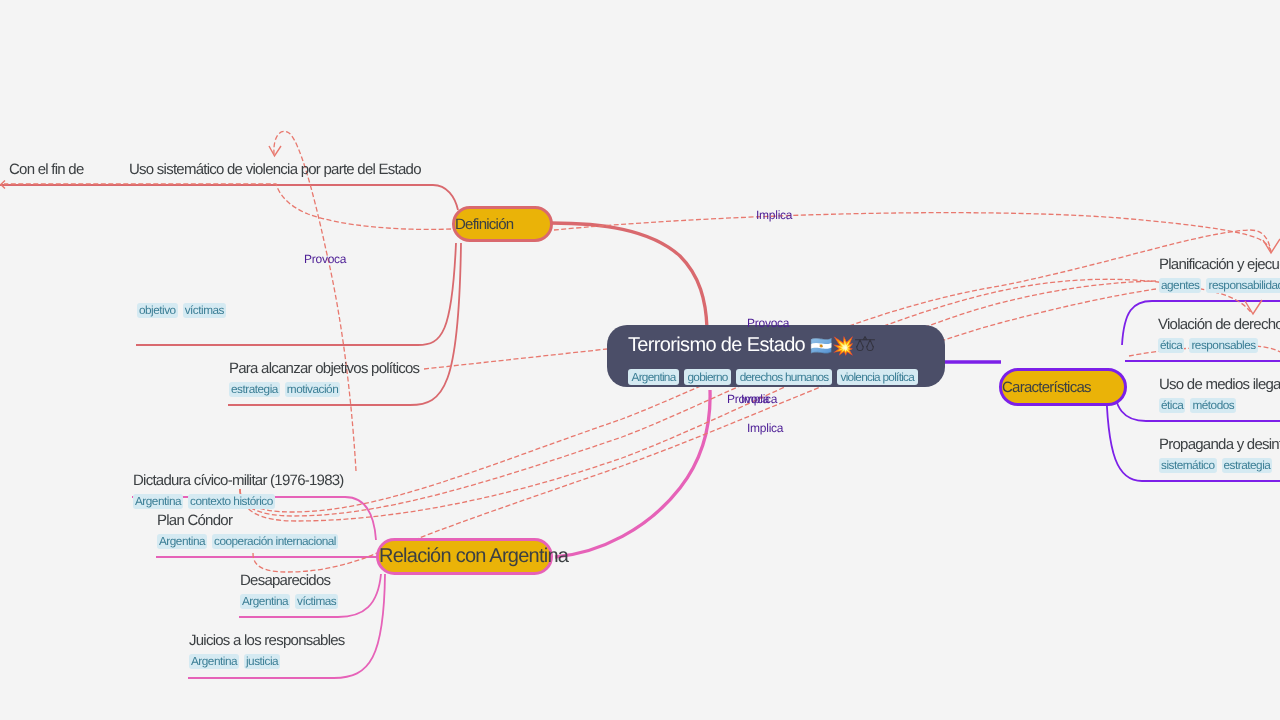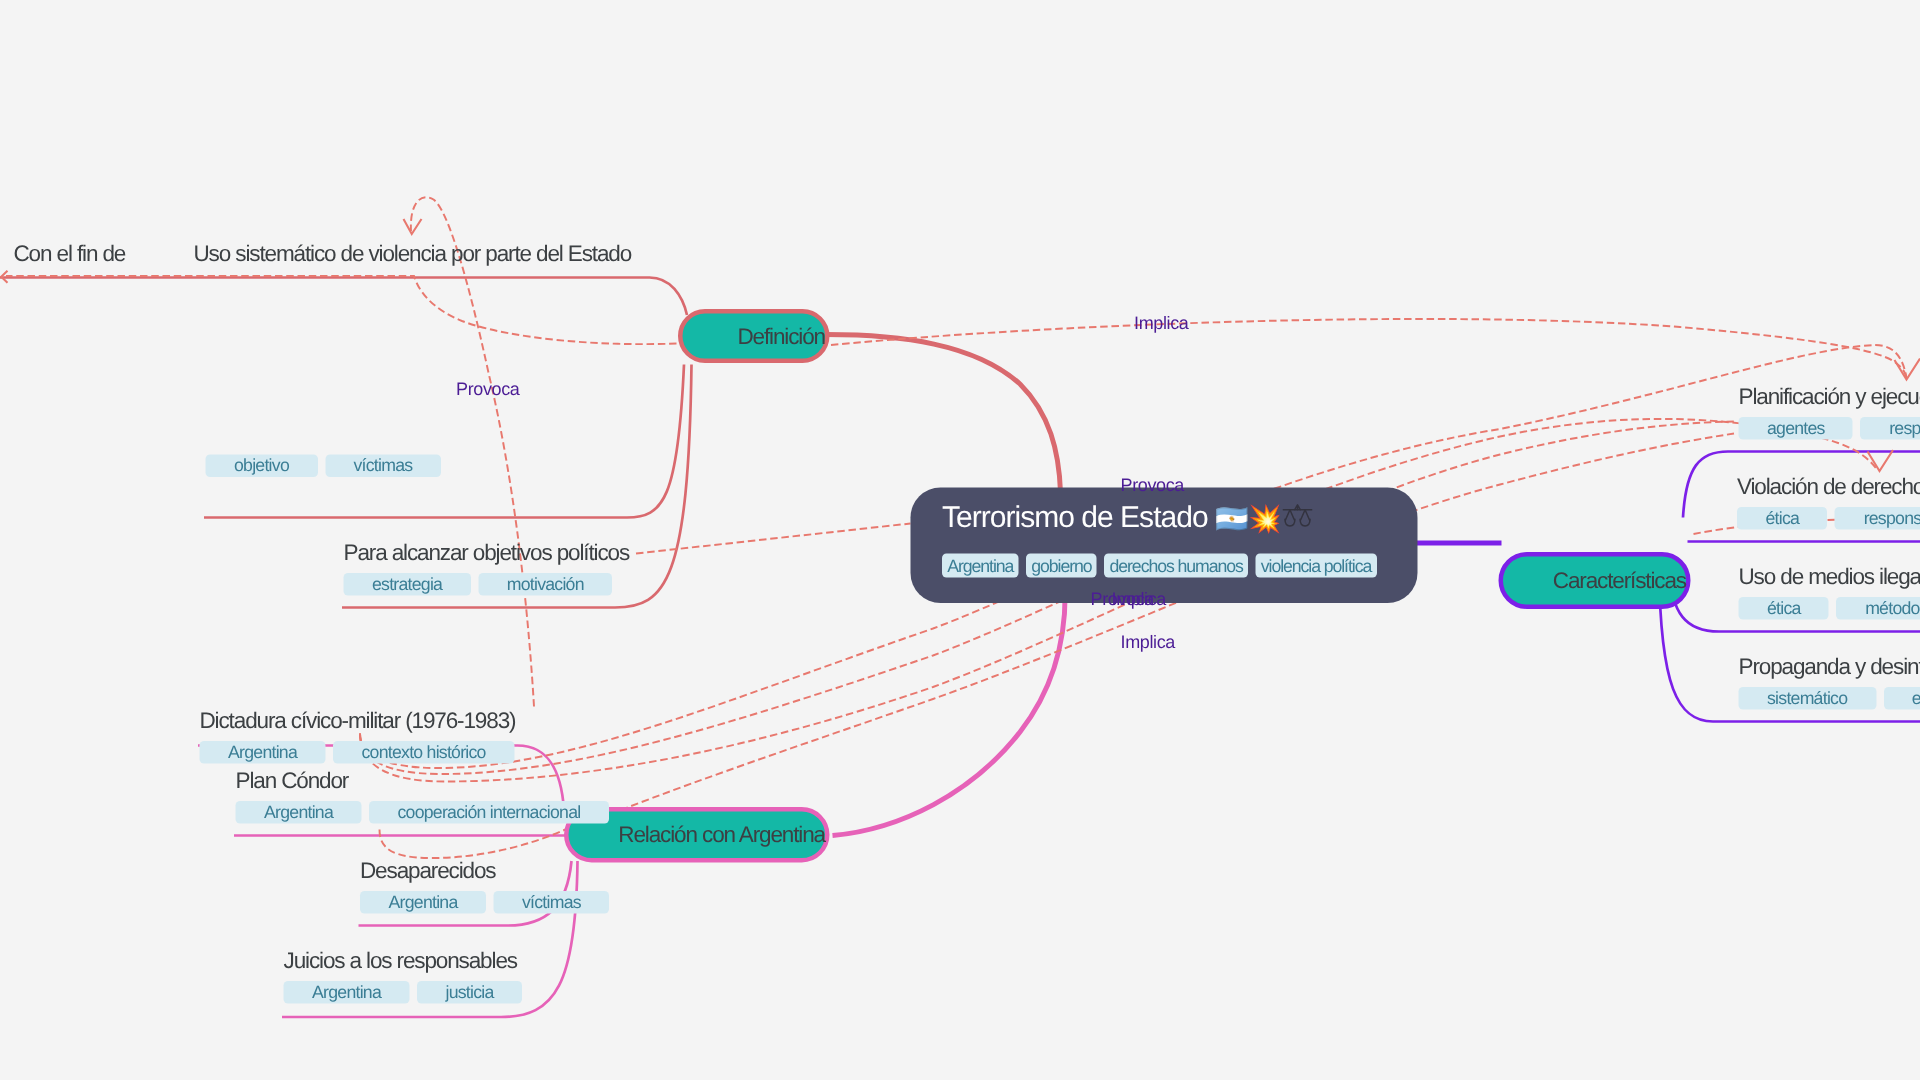--- a/index.html
+++ b/index.html
@@ -4,49 +4,49 @@
 <style>
   html,body{margin:0;padding:0;}
   body{width:1280px;height:720px;overflow:hidden;background:#f4f4f4;
        font-family:"Liberation Sans","DejaVu Sans",sans-serif;
        -webkit-font-smoothing:antialiased;
        text-rendering:geometricPrecision;}
   #canvas{position:relative;width:1280px;height:720px;background:#f4f4f4;overflow:hidden;}
   svg.layer{position:absolute;left:0;top:0;width:1280px;height:720px;}
 
   
-  #central{position:absolute;left:607px;top:325px;width:338px;height:77px;
+  #central{position:absolute;left:607px;top:325px;width:338px;height:62px;
     border-radius:20px;background:#4b4e68;box-sizing:border-box;}
   #central .ctitle{position:absolute;left:21px;top:6px;font-size:20px;color:#fefefe;
      white-space:nowrap;line-height:28px;font-weight:400;letter-spacing:-0.65px;}
   #central .ctitle .emo{font-size:18px;letter-spacing:0;vertical-align:-1px;}
   #central .ctitle .emo-scales{display:inline-block;width:20px;height:20px;vertical-align:-4px;overflow:hidden;}
   #central .ctitle .emo-scales svg{display:block;width:22px;height:22px;margin-left:-1px;margin-top:-3px;}
   #central .ctags{position:absolute;left:21px;top:44px;display:flex;gap:5px;}
   #central .ctag{background:#d5eaf2;color:#3b7e95;font-size:11.8px;letter-spacing:-0.72px;
      padding:0 3.5px;border-radius:3px;white-space:nowrap;line-height:16px;height:16px;}
 
   
-  .pill{position:absolute;background:#14b8a6;border-style:solid;border-radius:19px;
-        display:flex;align-items:center;justify-content:flex-end;box-sizing:border-box;
+  .pill{position:absolute;background:#eab308;border-style:solid;border-radius:19px;
+        display:flex;align-items:center;justify-content:flex-start;box-sizing:border-box;
         color:#3c4043;white-space:nowrap;letter-spacing:-0.75px;}
 
   
   .leaf{position:absolute;}
   .leaf .ltext{font-size:15px;color:#3c4043;white-space:nowrap;line-height:19px;letter-spacing:-0.75px;}
   .leaf .ltags{display:flex;gap:5px;margin-top:4px;}
   .leaf .ltag{background:#d5eaf2;color:#3b7e95;font-size:11.8px;letter-spacing:-0.5px;
-     padding:0 19px;border-radius:3px;white-space:nowrap;line-height:15px;height:15px;}
+     padding:0 2px;border-radius:3px;white-space:nowrap;line-height:15px;height:15px;}
 
   .rlabel{position:absolute;font-size:12px;color:#4c1d95;white-space:nowrap;
      line-height:14px;letter-spacing:-0.25px;}
 
   
   #pill-def{left:452px;top:206px;width:101px;height:36px;border-width:3px;border-color:#d9696e;font-size:15px;}
-  #pill-rel{left:376px;top:538px;width:177px;height:37px;border-width:3px;border-color:#e662b8;font-size:15px;}
+  #pill-rel{left:376px;top:538px;width:177px;height:37px;border-width:3px;border-color:#e662b8;font-size:20px;}
   #pill-car{left:999px;top:342px;width:128px;height:38px;border-width:3px;border-color:#7c20e8;font-size:15px;margin-top:26px;}
 
   #lf-d0{left:129px;top:160px;}
   #lf-d1{left:137px;top:299px;}
   #lf-d2{left:229px;top:359px;}
 
   #lf-r0{left:133px;top:451px;margin-top:20px;}
   #lf-r1{left:157px;top:511px;}
   #lf-r2{left:240px;top:571px;}
   #lf-r3{left:189px;top:631px;}

